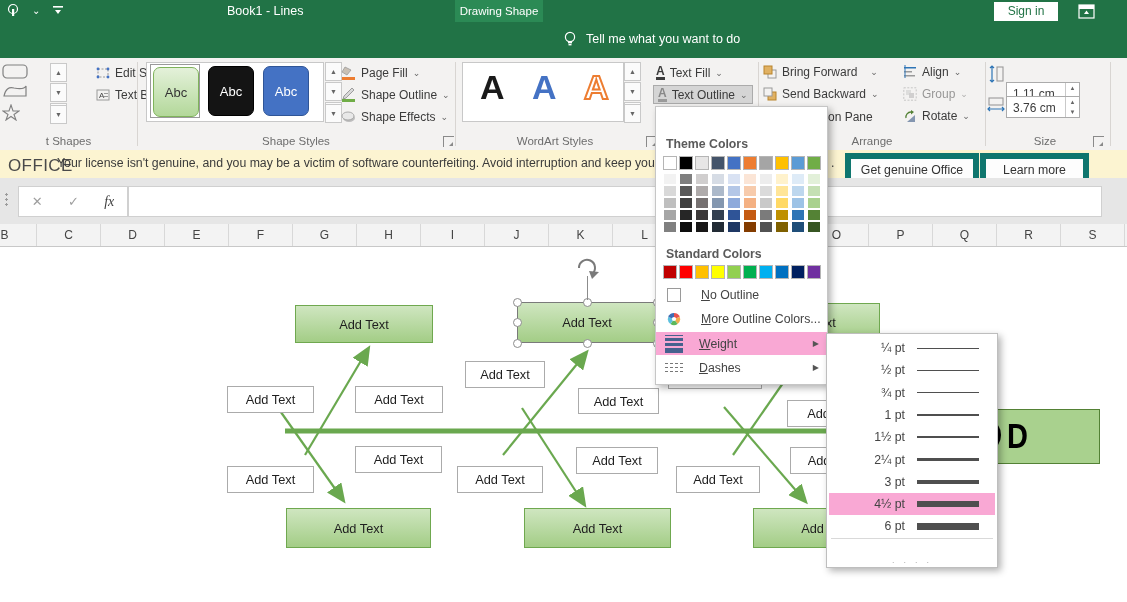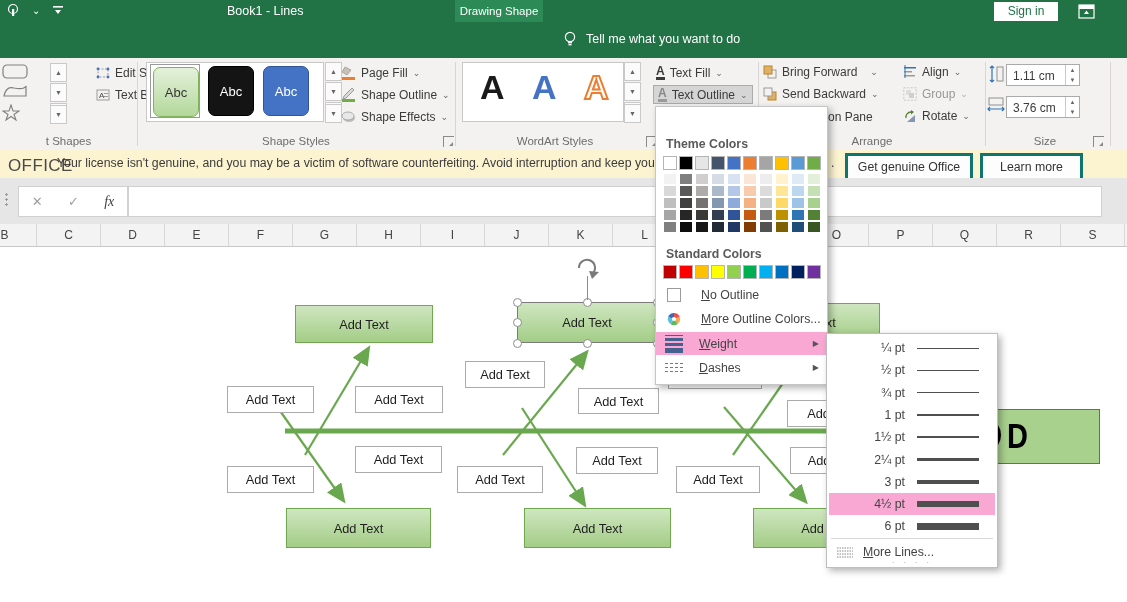--- a/index.html
+++ b/index.html
@@ -45,21 +45,21 @@
         display:flex;flex-direction:column;}
   .spin span{flex:1;font-size:6px;color:#666;text-align:center;line-height:10px;}
   .disabled{opacity:.5;}
   
   .licbar{position:absolute;left:0;top:150px;width:1127px;height:28px;background:#fcf4d1;
         border-bottom:1px solid #e8dcab;z-index:8;}
   .licbrand{position:absolute;left:8px;top:6px;font-size:17px;color:#4a4a4a;letter-spacing:.4px;}
   .licmsg{position:absolute;left:57px;top:6px;font-size:12.3px;color:#3b3b3b;width:599px;
         overflow:hidden;white-space:nowrap;}
   .lictail{position:absolute;left:831px;top:6px;font-size:12.3px;}
-  .licbtn{position:absolute;top:3px;height:22px;background:#fdfdfd;border:3px solid #0f766e;
+  .licbtn{position:absolute;top:3px;height:22px;background:#fdfdfd;border:6px solid #0f766e;
         font-size:12.3px;color:#333;text-align:center;line-height:22px;}
   
   .fbar{position:absolute;left:0;top:178px;width:1127px;height:46px;background:#e6e6e6;z-index:8;}
   .fbtns{position:absolute;left:18px;top:8px;width:108px;height:29px;background:#fff;border:1px solid #d0d0d0;
         display:flex;align-items:center;justify-content:space-around;}
   .finput{position:absolute;left:128px;top:8px;width:972px;height:29px;background:#fff;border:1px solid #d0d0d0;}
   .fdots{position:absolute;left:5px;top:14px;width:3px;height:16px;
         background:radial-gradient(circle,#9a9a9a 1px,transparent 1.3px);background-size:3px 5px;}
   
   .colheads{position:absolute;left:0;top:224px;width:1127px;height:22px;background:#f3f3f3;
@@ -295,21 +295,21 @@
       </svg>
       <span>Rotate</span>
       <span class="chev">⌄</span>
     </div>
     <div class="rsep" style="left:985px;"></div>
 
     <svg width="16" height="18" viewBox="0 0 16 18" style="position:absolute;left:988px;top:7px;">
       <path d="M4 1 L4 17 M2 3 L4 1 L6 3 M2 15 L4 17 L6 15" stroke="#2e75b6" fill="none" stroke-width="1.2"></path>
       <rect x="9" y="2" width="6" height="14" fill="none" stroke="#9a9a9a" stroke-width="1.1"></rect>
     </svg>
-    <div class="sizefield" style="left:1006px;top:6px;">
+    <div class="sizefield" style="left:1006px;top:24px;">
       <span>1.11 cm</span>
       <span class="spin">
           <span>▲</span>
           <span>▼</span>
         </span>
     </div>
     <svg width="18" height="16" viewBox="0 0 18 16" style="position:absolute;left:987px;top:39px;">
       <rect x="2" y="1" width="14" height="7" fill="none" stroke="#9a9a9a" stroke-width="1.1"></rect>
       <path d="M1 12 L17 12 M3 10 L1 12 L3 14 M15 10 L17 12 L15 14" stroke="#2e75b6" fill="none" stroke-width="1.2"></path>
     </svg>
@@ -563,27 +563,16 @@
         <div class="wrow mhl" style="top: 159.1px;">
           <div class="wl">4½ pt</div>
           <div class="wline" style="height: 6px; margin-top: -3px;"></div>
         </div>
         <div class="wrow" style="top: 181.4px;">
           <div class="wl">6 pt</div>
           <div class="wline" style="height: 7px; margin-top: -3.5px;"></div>
         </div>
       </div>
     <div class="wsep" style="top:204px;"></div>
-    <div class="mlrow">
-      <svg width="16" height="12" viewBox="0 0 16 12" style="margin-left:10px;">
-        <g stroke="#888" stroke-width="1" stroke-dasharray="1.5 1">
-          <line x1="0" y1="2" x2="16" y2="2"></line>
-            <line x1="0" y1="5" x2="16" y2="5"></line>
-          <line x1="0" y1="8" x2="16" y2="8"></line>
-            <line x1="0" y1="11" x2="16" y2="11"></line>
-        </g>
-      </svg>
-      <span style="margin-left:10px;"><u>M</u><span>ore Lines...</span></span>
-    </div>
     <div class="grip">· · · ·</div>
   </div>
 
 </div>
 
 </body></html>

